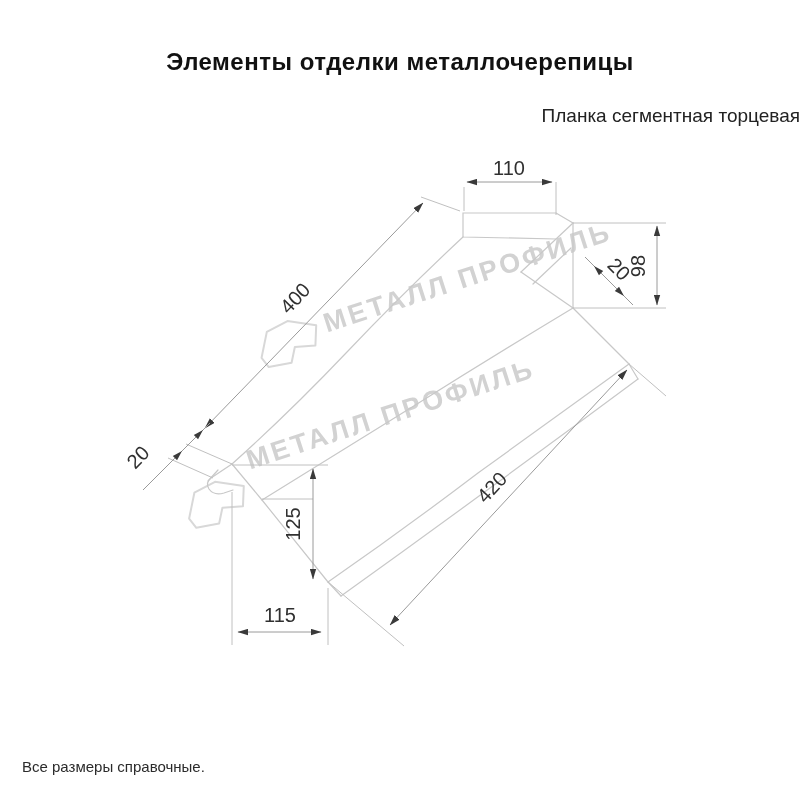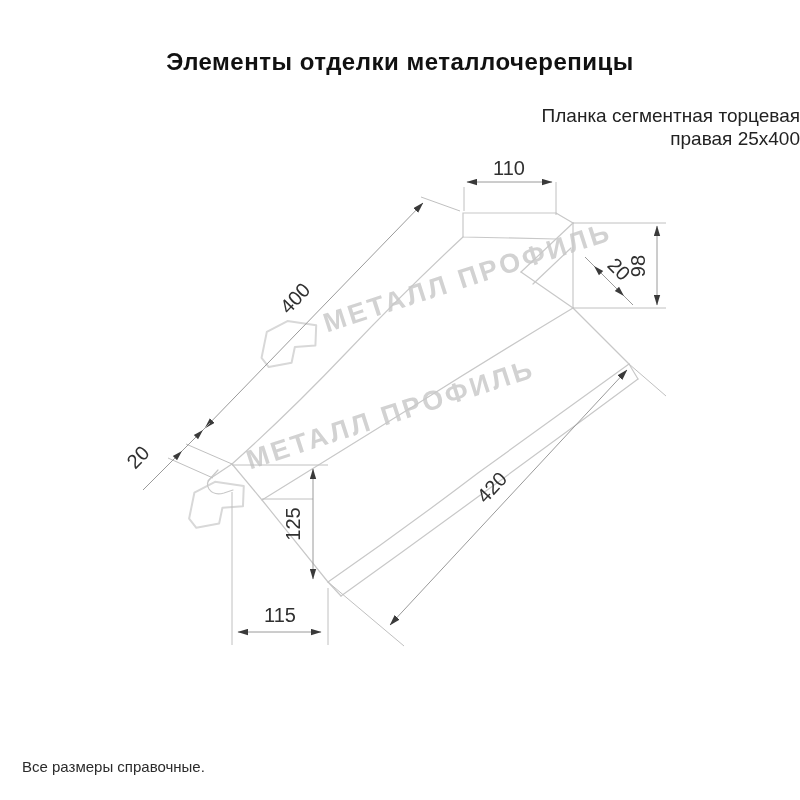--- a/index.html
+++ b/index.html
@@ -33,21 +33,20 @@
   .arr{fill:#3a3a3a;}
   .logo{stroke:#d8d8d8;stroke-width:2;fill:none;stroke-linejoin:round;}
 </style>
 </head>
 <body>
 
 <div class="page-title">Элементы отделки металлочерепицы</div>
 
 <div class="subtitle">
   <div>Планка сегментная торцевая</div>
-  <div>правая 25х400</div>
 </div>
 
 <svg class="drawing" width="800" height="800" viewBox="0 0 800 800" xmlns="http://www.w3.org/2000/svg">
 
   <defs>
     <marker id="arrow" viewBox="0 0 10 6" refX="9.5" refY="3" markerWidth="11" markerHeight="7" orient="auto-start-reverse">
       <path d="M0,0 L10,3 L0,6 Z" fill="#3a3a3a"></path>
     </marker>
   </defs>
 

